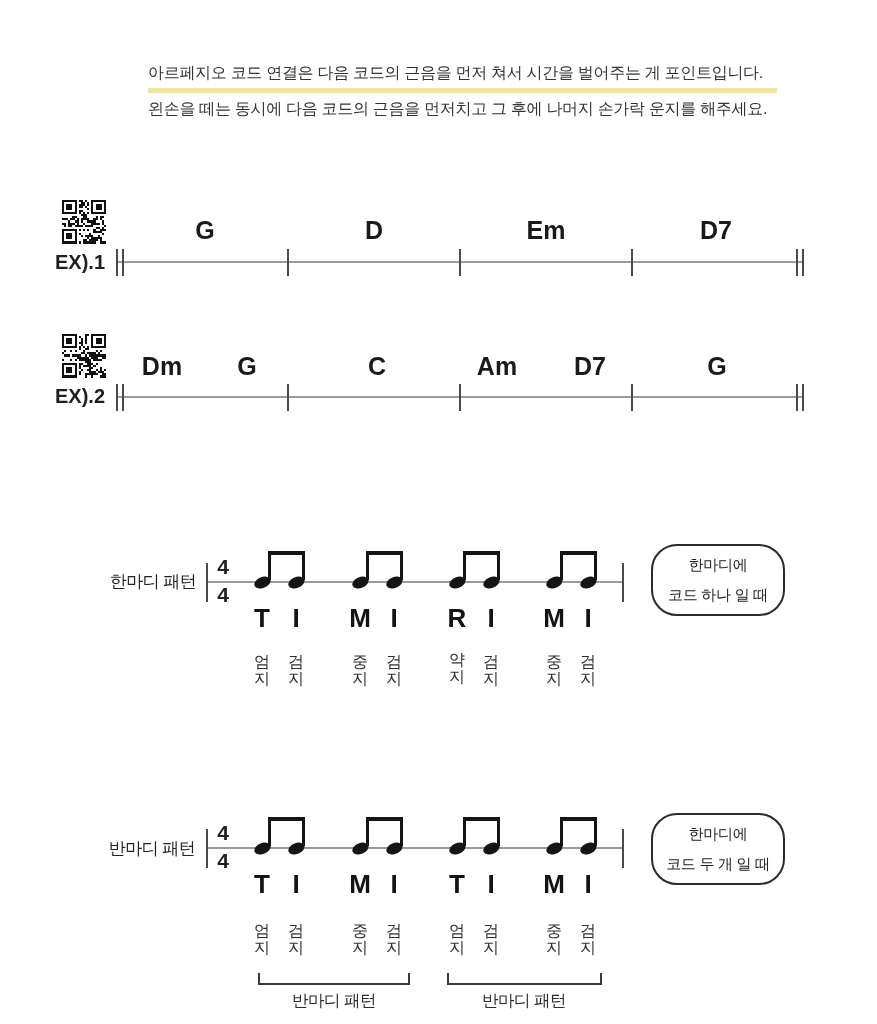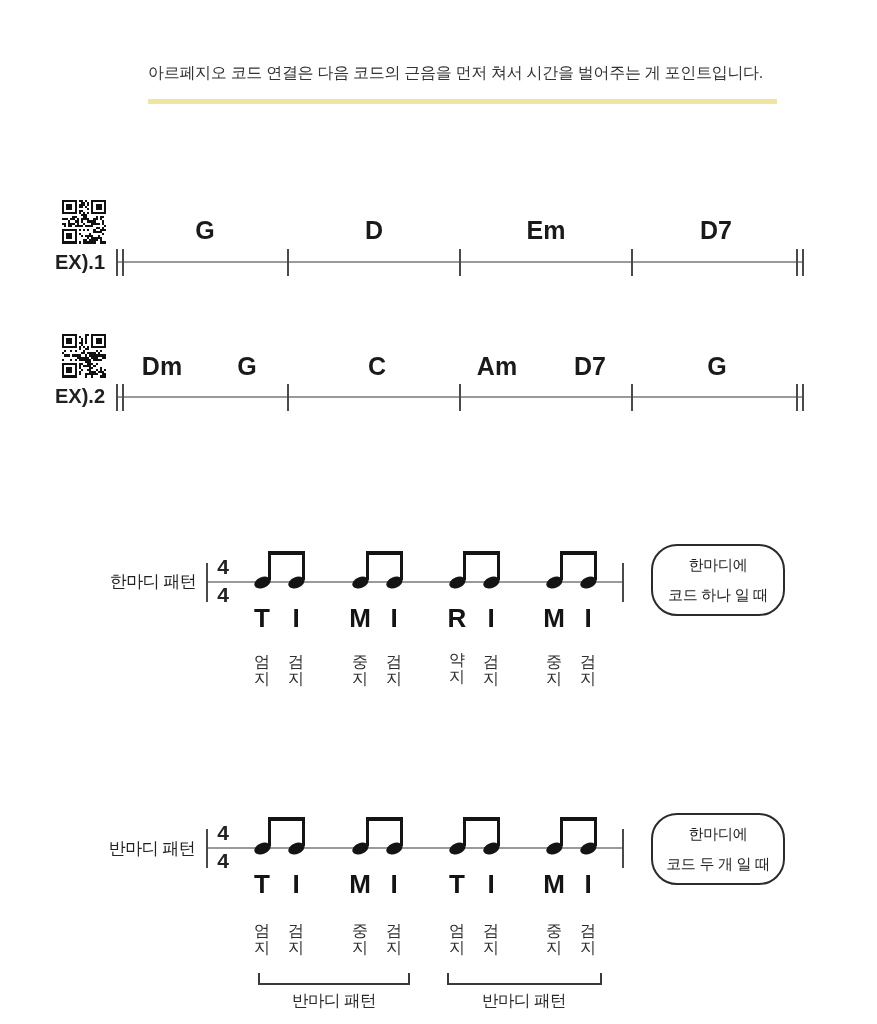--- a/index.html
+++ b/index.html
@@ -5,21 +5,21 @@
   :root{ --hl:#f0e5a0; --ink:#141414; --line:#9a9a9a; --bar:#4a4a4a; --txt:#333; }
   *{box-sizing:border-box;}
   html,body{margin:0;padding:0;background:#ffffff;}
   body{font-family:"Liberation Sans","DejaVu Sans",sans-serif;}
   #page{position:relative;width:877px;height:1024px;background:#fff;overflow:hidden;}
   .abs{position:absolute;}
 
   
   #title{left:150px;top:28px;font-size:19px;font-weight:bold;color:#1c1c1c;letter-spacing:-0.5px;}
   #p1{left:148px;top:63px;font-size:16px;color:var(--txt);border-bottom:5px solid var(--hl);
-      padding:0 14px 15px 0;letter-spacing:-0.3px;}
+      padding:0 14px 4px 0;letter-spacing:-0.3px;}
   #p2{left:148px;top:99px;font-size:16px;color:var(--txt);letter-spacing:-0.3px;}
 
   
   .ex-label{left:55px;width:70px;font-size:20px;font-weight:bold;color:#1f1f1f;}
   #ex1-label{top:251px;} #ex2-label{top:385px;}
   .staffline{background:var(--line);height:2px;}
   .bar{width:2px;background:var(--bar);}
   .chord{width:80px;text-align:center;font-size:25px;font-weight:bold;color:#1a1a1a;line-height:24px;}
 
   
@@ -46,20 +46,21 @@
   #hb1{left:258px;width:152px;} #hb2{left:447px;width:155px;}
   .bracket-label{top:990px;width:140px;text-align:center;font-size:16.5px;color:#2a2a2a;letter-spacing:-0.5px;}
   #blab1{left:264px;} #blab2{left:454px;}
 </style>
 </head>
 <body>
 
 <div id="page">
 
   <div class="abs" id="p1">아르페지오 코드 연결은 다음 코드의 근음을 먼저 쳐서 시간을 벌어주는 게 포인트입니다.</div>
+  <div class="abs" id="p2">왼손을 떼는 동시에 다음 코드의 근음을 먼저치고 그 후에 나머지 손가락 운지를 해주세요.</div>
 
   <div class="abs ex-label" id="ex1-label">EX).1</div>
   <div class="abs ex-label" id="ex2-label">EX).2</div>
 
   <div class="abs pat-label" id="pat1-label">한마디 패턴</div>
   <div class="abs ts" id="ts1-top">4</div>
   <div class="abs ts" id="ts1-bot">4</div>
 
   <div class="abs pat-label" id="pat2-label">반마디 패턴</div>
   <div class="abs ts" id="ts2-top">4</div>

